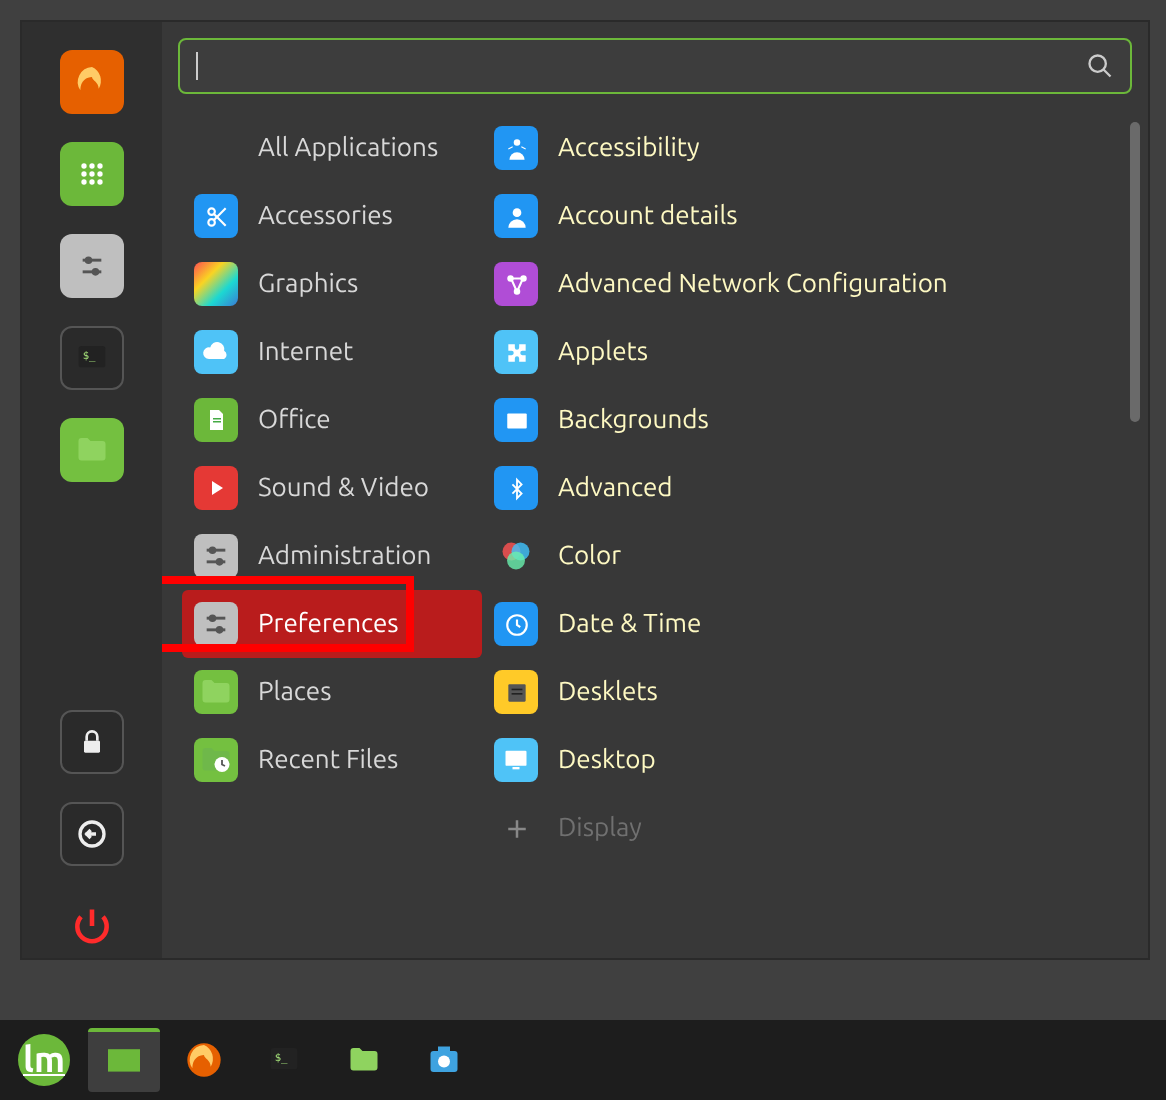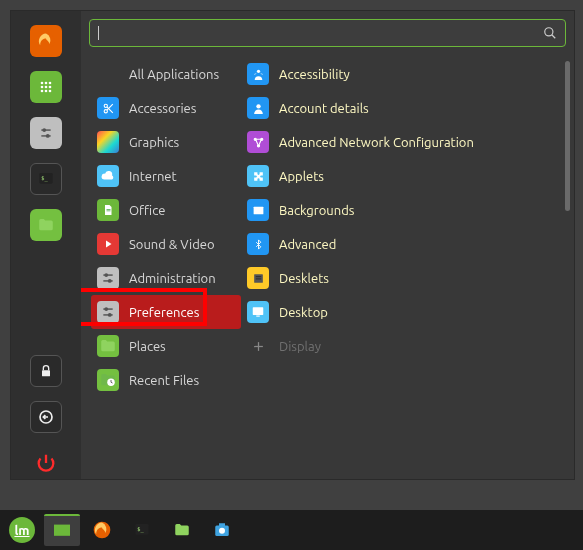--- a/index.html
+++ b/index.html
@@ -125,21 +125,21 @@
   .bg-folder { background: #74c040; }
   .bg-blue   { background: #2196f3; }
   .bg-sky    { background: #4fc3f7; }
   .bg-purple { background: #b04dd6; }
   .bg-yellow { background: #ffca28; }
   .bg-red    { background: #e53935; }
   .bg-rainbow{ background: linear-gradient(135deg,#ff4e50,#f9d423,#1cd8d2,#3a7bd5); }
   .mint-logo {
     width: 26px; height: 26px; border-radius: 50%;
     background: #6cb83a; display:flex; align-items:center; justify-content:center;
-    color:#fff; font-weight:bold; font-size:13px;text-decoration:underline;
+    color:#fff; font-weight:bold; font-size:18px;text-decoration:underline;
   }
   svg { display:block; }
 </style>
 </head>
 <body>
 
 <div class="menu">
 
   <div class="favcol" id="favcol">
       <div class="favbtn bg-orange">
@@ -354,20 +354,39 @@
           </div>
           <div class="appitem">
             <span class="ictile bg-blue">
               <svg width="11" height="15" viewBox="0 0 24 24" fill="none" stroke="#fff" stroke-width="2">
                 <path d="M7 7l10 10-5 5V2l5 5L7 17"></path>
               </svg>
             </span>
             <span>Advanced</span>
           </div>
           <div class="appitem">
+            <span class="ictile ">
+              <svg width="18" height="18" viewBox="0 0 24 24">
+                <circle cx="9" cy="9" r="6" fill="#ff5252" opacity=".8"></circle>
+                <circle cx="15" cy="9" r="6" fill="#40c4ff" opacity=".8"></circle>
+                <circle cx="12" cy="15" r="6" fill="#69f0ae" opacity=".8"></circle>
+              </svg>
+            </span>
+            <span>Color</span>
+          </div>
+          <div class="appitem">
+            <span class="ictile bg-blue">
+              <svg width="13" height="13" viewBox="0 0 24 24" fill="none" stroke="#fff" stroke-width="2">
+                <circle cx="12" cy="12" r="9"></circle>
+                <path d="M12 7v5l3 2"></path>
+              </svg>
+            </span>
+            <span>Date &amp; Time</span>
+          </div>
+          <div class="appitem">
             <span class="ictile bg-yellow">
               <svg width="13" height="13" viewBox="0 0 24 24" fill="#555">
                 <rect x="4" y="4" width="16" height="16" rx="1"></rect>
                 <rect x="7" y="8" width="10" height="1.5" fill="#222"></rect>
                 <rect x="7" y="12" width="10" height="1.5" fill="#222"></rect>
               </svg>
             </span>
             <span>Desklets</span>
           </div>
           <div class="appitem">

